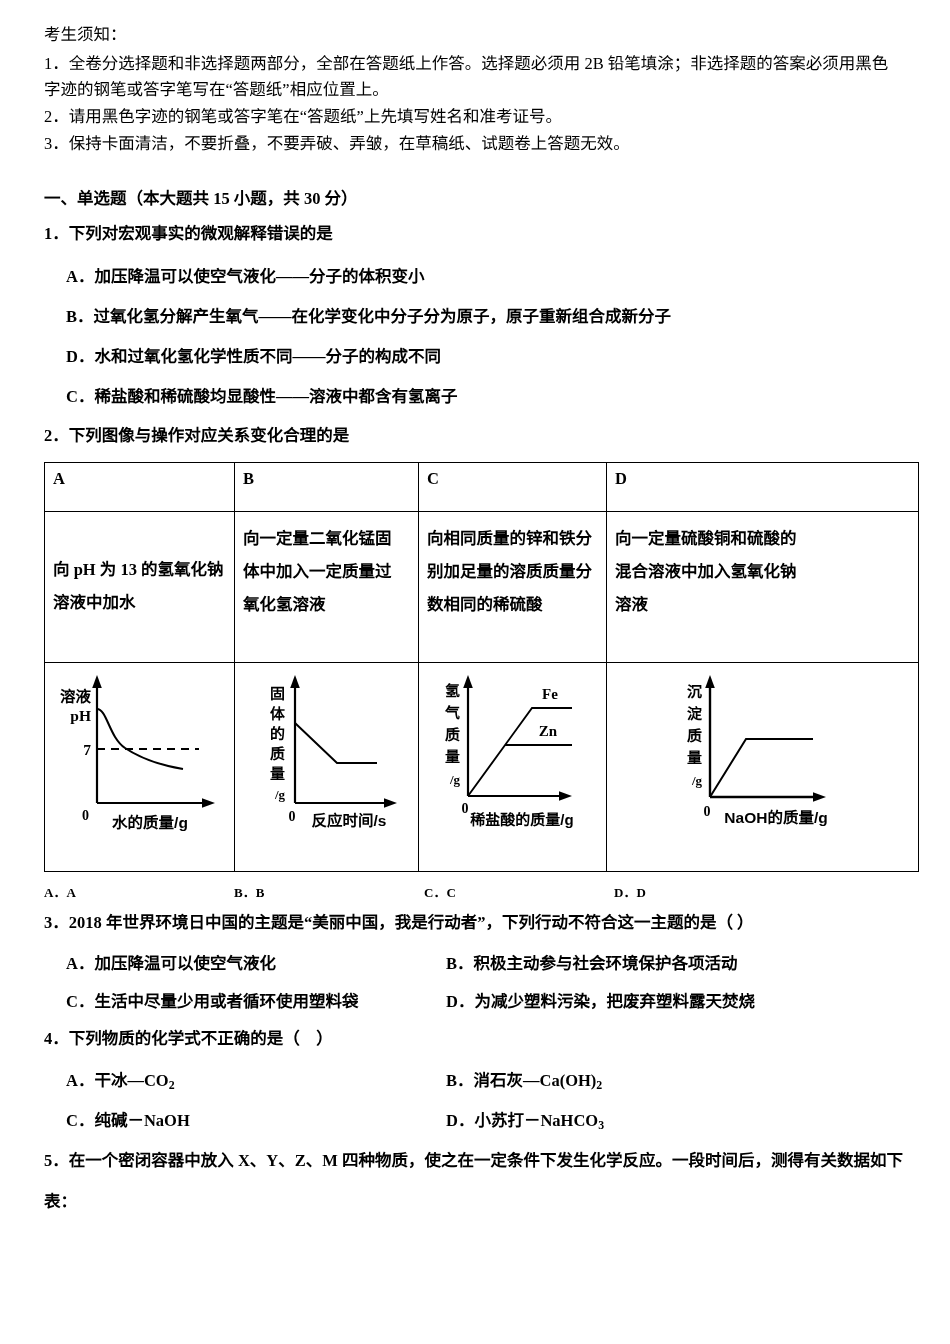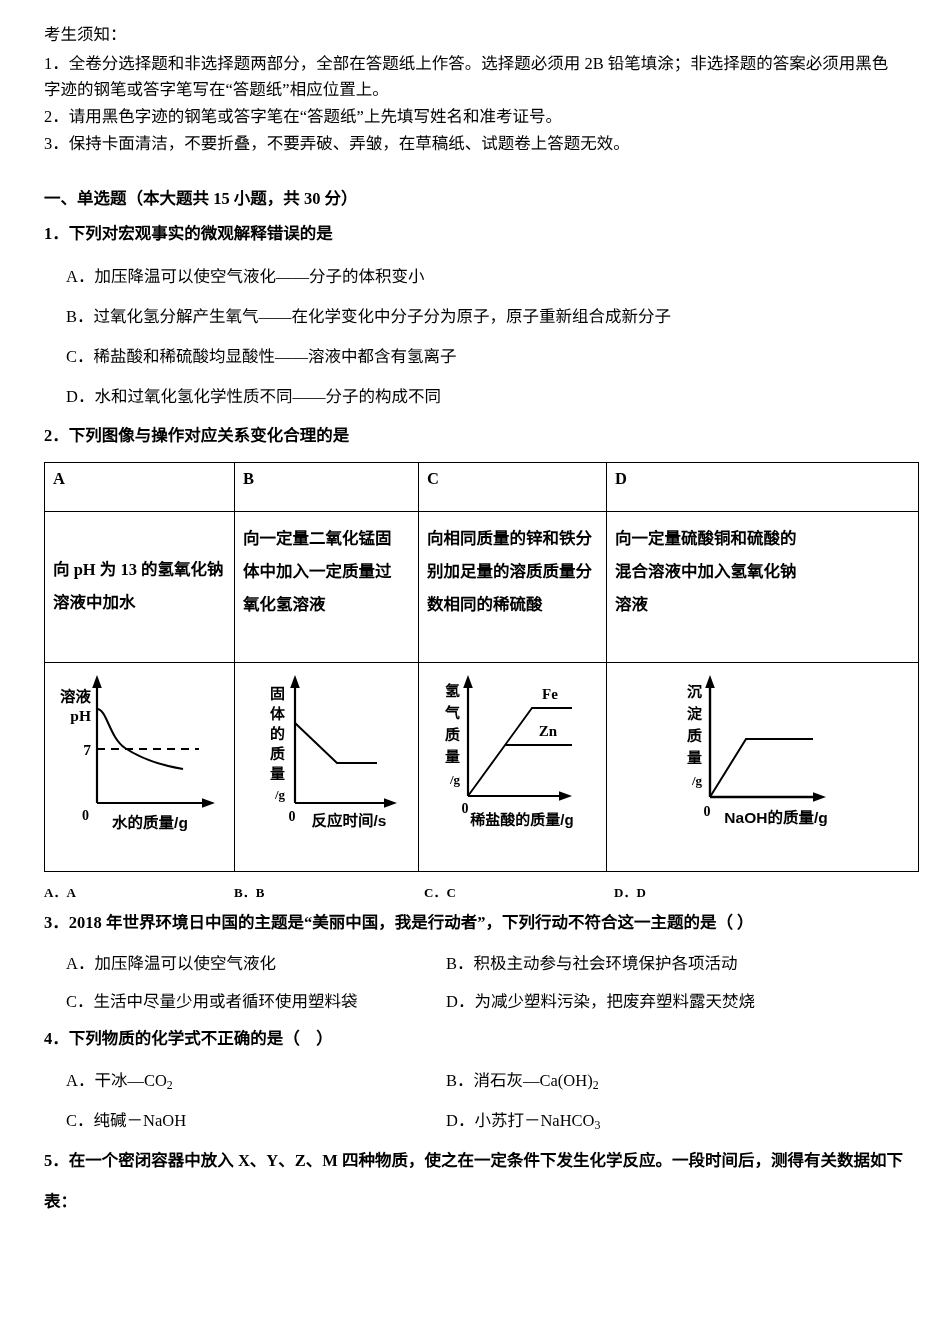--- a/index.html
+++ b/index.html
@@ -68,21 +68,21 @@
     line-height: 1.6;
     margin-top: 9px;
   }
   .q-stem { margin: 0; }
   .opt-row {
     display: flex;
     margin-top: 14px;
   }
   .opt {
     font-size: 16.5px;
-    font-weight: normal;
+    font-weight: bold;
   }
   .opt-single { margin-top: 16px; }
   .opt-col-a { width: 380px; flex: 0 0 380px; }
   .opt-col-b { flex: 1 1 auto; }
   .indent { padding-left: 22px; }
   sub {
     font-size: 0.72em;
     vertical-align: -0.25em;
   }
 
@@ -153,22 +153,22 @@
       <p class="notice-line">3．保持卡面清洁，不要折叠，不要弄破、弄皱，在草稿纸、试题卷上答题无效。</p>
     </div>
 
     <div class="section-head">一、单选题（本大题共 15 小题，共 30 分）</div>
 
     <div class="q">
       <p class="q-stem"><span>1．</span><span>下列对宏观事实的微观解释错误的是</span></p>
     </div>
     <div class="opt opt-single indent"><span>A．</span><span>加压降温可以使空气液化——分子的体积变小</span></div>
     <div class="opt opt-single indent"><span>B．</span><span>过氧化氢分解产生氧气——在化学变化中分子分为原子，原子重新组合成新分子</span></div>
+    <div class="opt opt-single indent"><span>D．</span><span>水和过氧化氢化学性质不同——分子的构成不同</span></div>
     <div class="opt opt-single indent"><span>C．</span><span>稀盐酸和稀硫酸均显酸性——溶液中都含有氢离子</span></div>
-    <div class="opt opt-single indent"><span>D．</span><span>水和过氧化氢化学性质不同——分子的构成不同</span></div>
 
     <div class="q" style="margin-top:16px;">
       <p class="q-stem"><span>2．</span><span>下列图像与操作对应关系变化合理的是</span></p>
     </div>
 
     <table class="cmp-table">
       <colgroup>
         <col class="c1">
           <col class="c2">
           <col class="c3">

